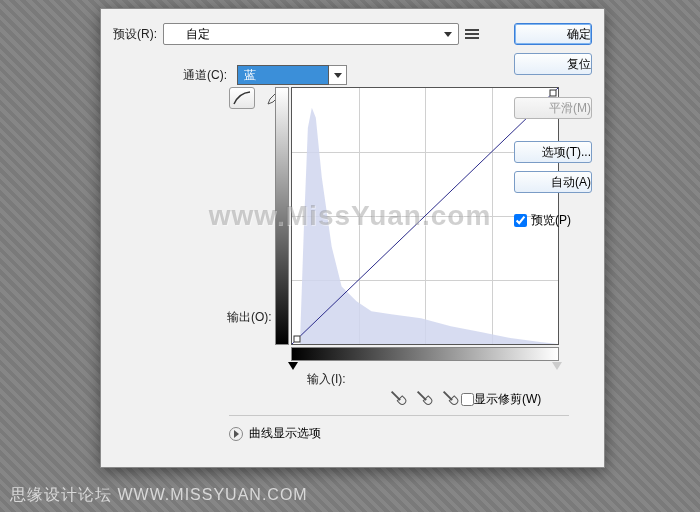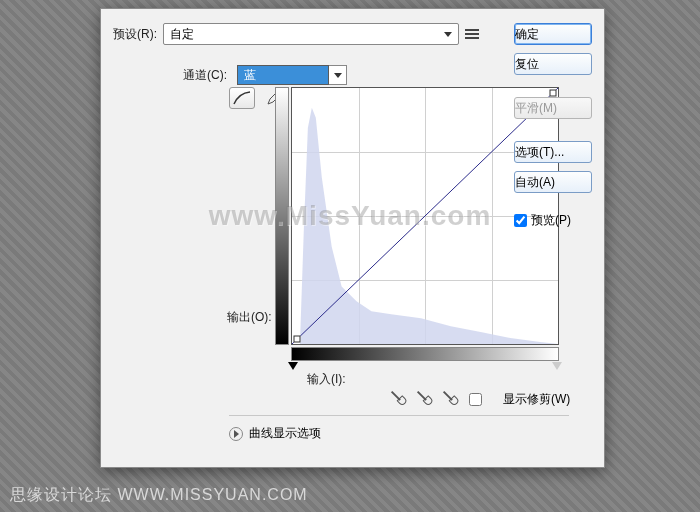--- a/index.html
+++ b/index.html
@@ -1,25 +1,25 @@
 <!DOCTYPE html>
 <html><head>
 <meta charset="utf-8">
 <style>
 *{box-sizing:border-box;margin:0;padding:0;font-family:"Microsoft YaHei",Arial,sans-serif;font-size:12px}
 body{width:700px;height:512px;background:repeating-linear-gradient(45deg,#7a7a7a 0,#7a7a7a 4px,#868686 4px,#868686 8px);position:relative;overflow:hidden}
 .dialog{position:absolute;left:100px;top:8px;width:505px;height:460px;background:#f1f1f1;border:1px solid #8a8a8a;box-shadow:0 4px 14px rgba(0,0,0,.45);padding:14px 12px}
 .row{display:flex;align-items:center;margin-bottom:20px}
 .lbl{color:#222;margin-right:6px;white-space:nowrap}
-.preset-select{flex:1;height:22px;background:#fff;border:1px solid #888;border-radius:2px;display:flex;align-items:center;padding:0 6px;position:relative;margin-right:6px}
+.preset-select{flex:1;height:22px;background:#fff;border:1px solid #888;border-radius:2px;display:flex;align-items:center;padding:0 22px;position:relative;margin-right:6px}
 .preset-select::after{content:"";position:absolute;right:6px;top:8px;border-left:4px solid transparent;border-right:4px solid transparent;border-top:5px solid #333}
 .menu-icon{display:inline-flex;flex-direction:column;gap:2px;width:14px;margin-right:4px}
 .menu-icon span{height:2px;background:#444;display:block}
 .right-col{position:absolute;right:12px;top:14px;width:78px;display:flex;flex-direction:column;gap:8px}
-.btn{height:22px;border:1px solid #7a9cc6;background:linear-gradient(#fdfefe,#e7f0fa);border-radius:3px;display:flex;align-items:center;justify-content:flex-start;color:#000;cursor:pointer}
+.btn{height:22px;border:1px solid #7a9cc6;background:linear-gradient(#fdfefe,#e7f0fa);border-radius:3px;display:flex;align-items:center;justify-content:flex-end;color:#000;cursor:pointer}
 .btn.primary{border:1px solid #3b7fd9;box-shadow:0 0 0 1px #7fb5f0 inset}
 .btn.disabled{color:#999;border-color:#b5b5b5;background:linear-gradient(#f8f8f8,#eaeaea)}
 .chk{display:flex;align-items:center;gap:4px;margin-top:11px}
 .chk input{width:13px;height:13px}
 .channel{display:flex;align-items:center;margin-left:70px;margin-bottom:8px}
 .chan-sel{width:92px;height:20px;background:#3b8fd9;color:#fff;display:flex;align-items:center;padding:0 6px;border:1px solid #5a5a5a;position:relative;margin-left:4px}
 .chan-dd{width:18px;height:20px;border:1px solid #888;border-left:none;background:#fff;display:flex;align-items:center;justify-content:center}
 .chan-dd::after{content:"";border-left:4px solid transparent;border-right:4px solid transparent;border-top:5px solid #333}
 .tools{position:absolute;left:128px;top:78px;display:flex;gap:6px}
 .tool{width:26px;height:22px;border:1px solid #999;border-radius:3px;background:linear-gradient(#fff,#e8e8e8);display:flex;align-items:center;justify-content:center}
@@ -37,21 +37,21 @@
 .slider-w{position:absolute;right:-3px;bottom:-25px}
 .tri{width:0;height:0;border-left:5px solid transparent;border-right:5px solid transparent}
 .tri.black{border-top:8px solid #000}
 .tri.white{border-top:8px solid #ccc}
 .out-lbl{position:absolute;left:126px;top:300px}
 .in-lbl{position:absolute;left:206px;top:362px}
 .droppers{position:absolute;left:288px;top:380px;display:flex;gap:8px}
 .dropper{width:18px;height:18px;transform:rotate(-45deg);position:relative}
 .dropper::before{content:"";position:absolute;width:2px;height:12px;background:#555;left:8px;top:0}
 .dropper::after{content:"";position:absolute;width:6px;height:6px;border:1px solid #555;border-radius:0 0 50% 50%;left:6px;top:10px}
-.clip-chk{position:absolute;left:368px;top:382px;display:flex;gap:21px}
+.clip-chk{position:absolute;left:360px;top:382px;display:flex;gap:0}
 .expand{position:absolute;left:128px;top:416px;display:flex;align-items:center;gap:6px}
 .exp-icon{width:14px;height:14px;border:1px solid #888;border-radius:50%;display:flex;align-items:center;justify-content:center}
 .exp-icon::after{content:"";border-top:4px solid transparent;border-bottom:4px solid transparent;border-left:5px solid #555}
 .watermark{position:absolute;left:50%;top:200px;transform:translateX(-50%);font-size:28px;font-weight:bold;color:rgba(120,120,120,.35);font-family:Arial;letter-spacing:1px;text-shadow:1px 1px 0 rgba(255,255,255,.4);pointer-events:none;z-index:99}
 .footer{position:absolute;left:10px;bottom:6px;color:#d8d8d8;font-size:16px;letter-spacing:1px}
 hr.sep{position:absolute;left:128px;top:406px;width:340px;border:none;border-top:1px solid #c8c8c8}
 </style>
 </head>
 <body>
 

